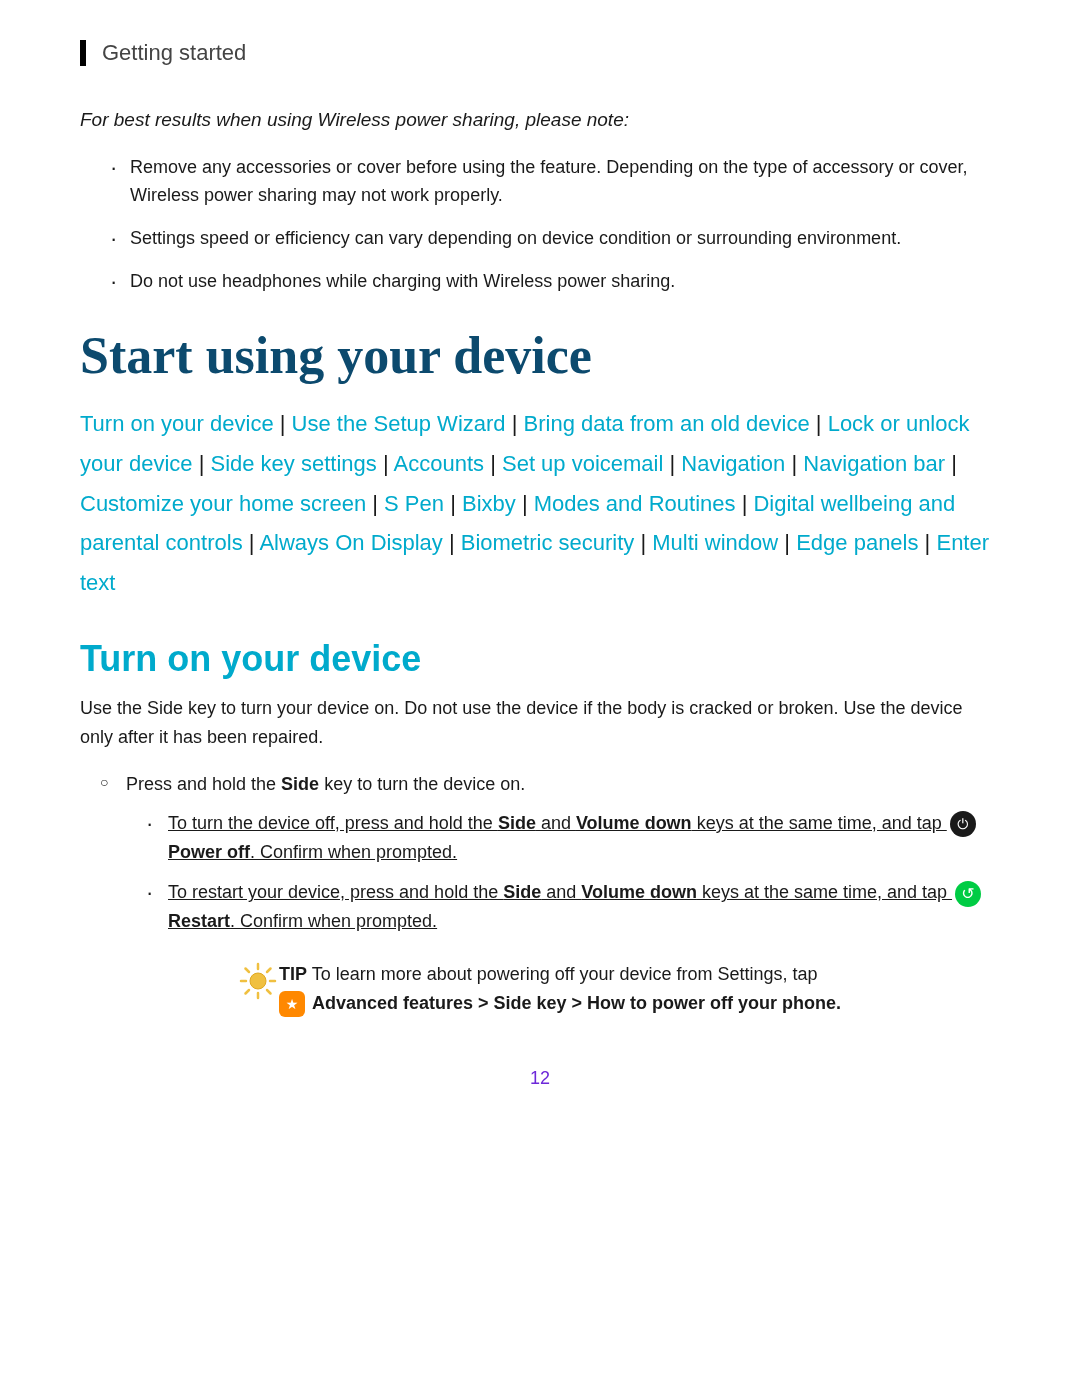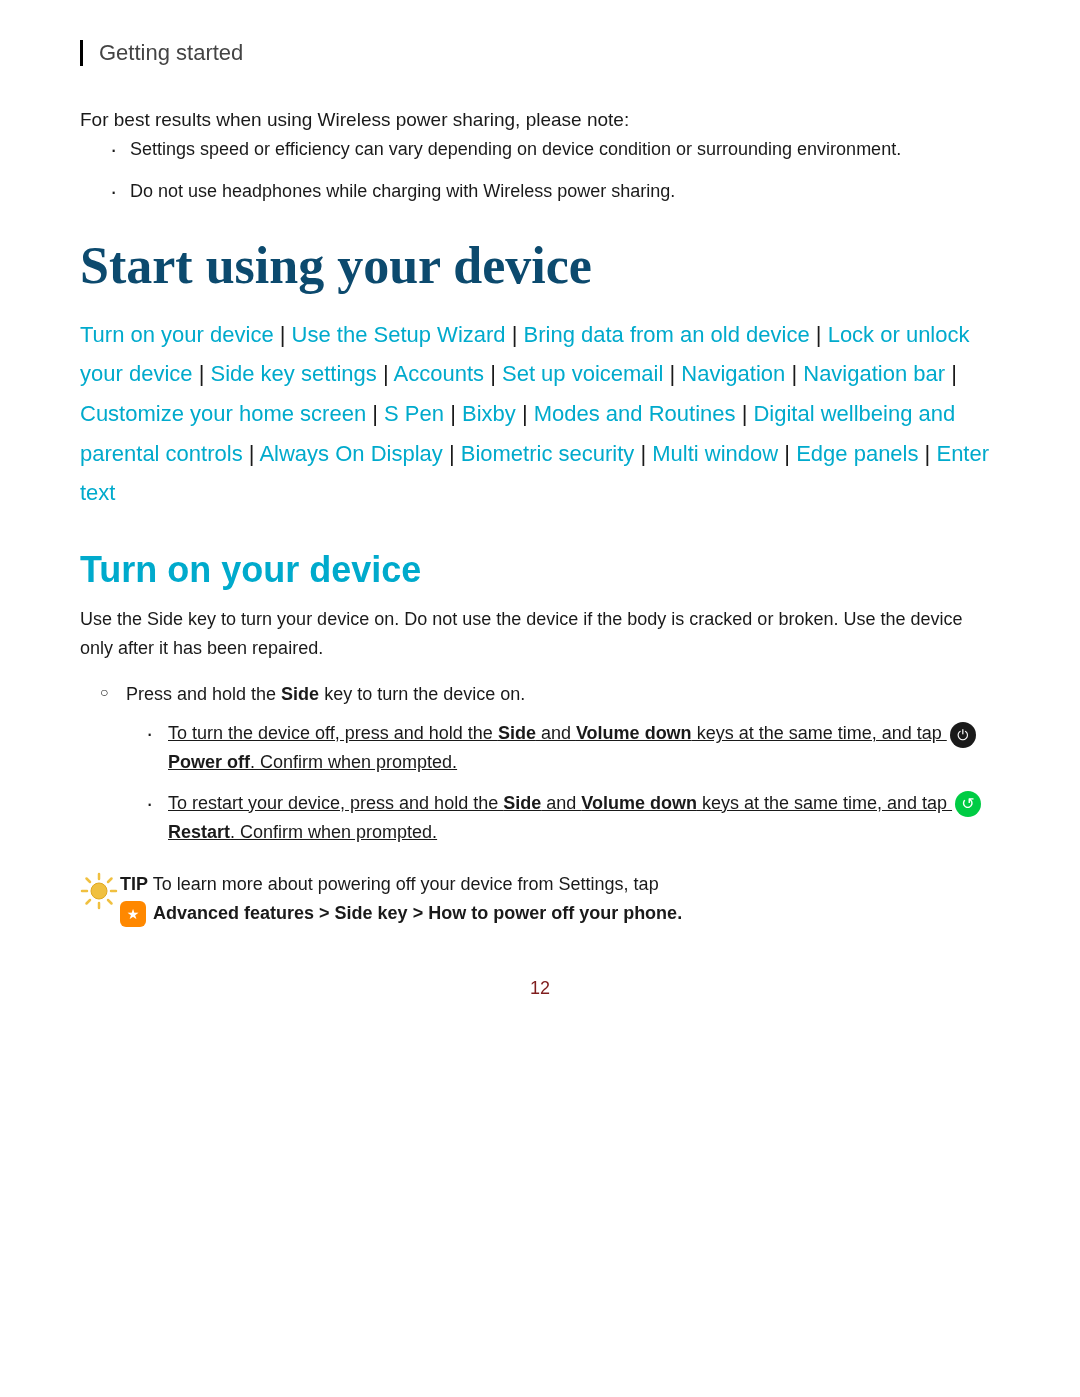--- a/index.html
+++ b/index.html
@@ -7,37 +7,39 @@
     body {
       background: #ffffff;
       font-family: 'Georgia', serif;
       color: #1a1a1a;
       width: 1080px;
       min-height: 1397px;
       padding: 40px 80px 60px 80px;
     }
 
     .page-header {
-      border-left: 3px solid #000000;
+      border-left: 6px solid #000000;
       padding-left: 16px;
       margin-bottom: 40px;
     }
 
     .page-header-title {
       font-family: 'Arial', sans-serif;
       font-size: 22px;
       color: #444444;
       font-weight: normal;
     }
 
     .intro-text {
       font-family: 'Arial', sans-serif;
       font-size: 19px;
       color: #1a1a1a;
+      margin-bottom: 18px;
       line-height: 1.5;
+      font-style: italic;
     }
 
     .bullet-list {
       list-style: none;
       margin-left: 30px;
       margin-bottom: 30px;
     }
 
     .bullet-list li {
       font-family: 'Arial', sans-serif;
@@ -150,20 +152,21 @@
       font-size: 22px;
       line-height: 1.4;
     }
 
     .bold { font-weight: bold; }
 
     .tip-box {
       display: flex;
       align-items: flex-start;
       margin-top: 24px;
+      justify-content: center;
     }
 
     .tip-icon {
       width: 40px;
       height: 40px;
       flex-shrink: 0;
       margin-top: 2px;
     }
 
     .tip-sun {
@@ -242,34 +245,35 @@
       left: 50%;
       transform: translate(-50%, -50%);
       color: white;
       font-size: 16px;
     }
 
     .page-number {
       text-align: center;
       font-family: 'Arial', sans-serif;
       font-size: 18px;
-      color: #7f1d1d;
+      color: #6d28d9;
       margin-top: 50px;
     }
   </style>
 </head>
 <body>
 
 <div class="page-header">
   <span class="page-header-title">Getting started</span>
 </div>
 
 <p class="intro-text">For best results when using Wireless power sharing, please note:</p>
 
 <ul class="bullet-list">
+  <li>Remove any accessories or cover before using the feature. Depending on the type of accessory or cover, Wireless power sharing may not work properly.</li>
   <li>Settings speed or efficiency can vary depending on device condition or surrounding environment.</li>
   <li>Do not use headphones while charging with Wireless power sharing.</li>
 </ul>
 
 <h1 class="section-title-large">Start using your device</h1>
 
 <div class="links-block">
   <a href="#">Turn on your device</a><span class="sep"> | </span><a href="#">Use the Setup Wizard</a><span class="sep"> | </span><a href="#">Bring data from an old device</a><span class="sep"> | </span><a href="#">Lock or unlock your device</a><span class="sep"> | </span><a href="#">Side key settings</a><span class="sep"> | </span><a href="#">Accounts</a><span class="sep"> | </span><a href="#">Set up voicemail</a><span class="sep"> | </span><a href="#">Navigation</a><span class="sep"> | </span><a href="#">Navigation bar</a><span class="sep"> | </span><a href="#">Customize your home screen</a><span class="sep"> | </span><a href="#">S Pen</a><span class="sep"> | </span><a href="#">Bixby</a><span class="sep"> | </span><a href="#">Modes and Routines</a><span class="sep"> | </span><a href="#">Digital wellbeing and parental controls</a><span class="sep"> | </span><a href="#">Always On Display</a><span class="sep"> | </span><a href="#">Biometric security</a><span class="sep"> | </span><a href="#">Multi window</a><span class="sep"> | </span><a href="#">Edge panels</a><span class="sep"> | </span><a href="#">Enter text</a>
 </div>
 

